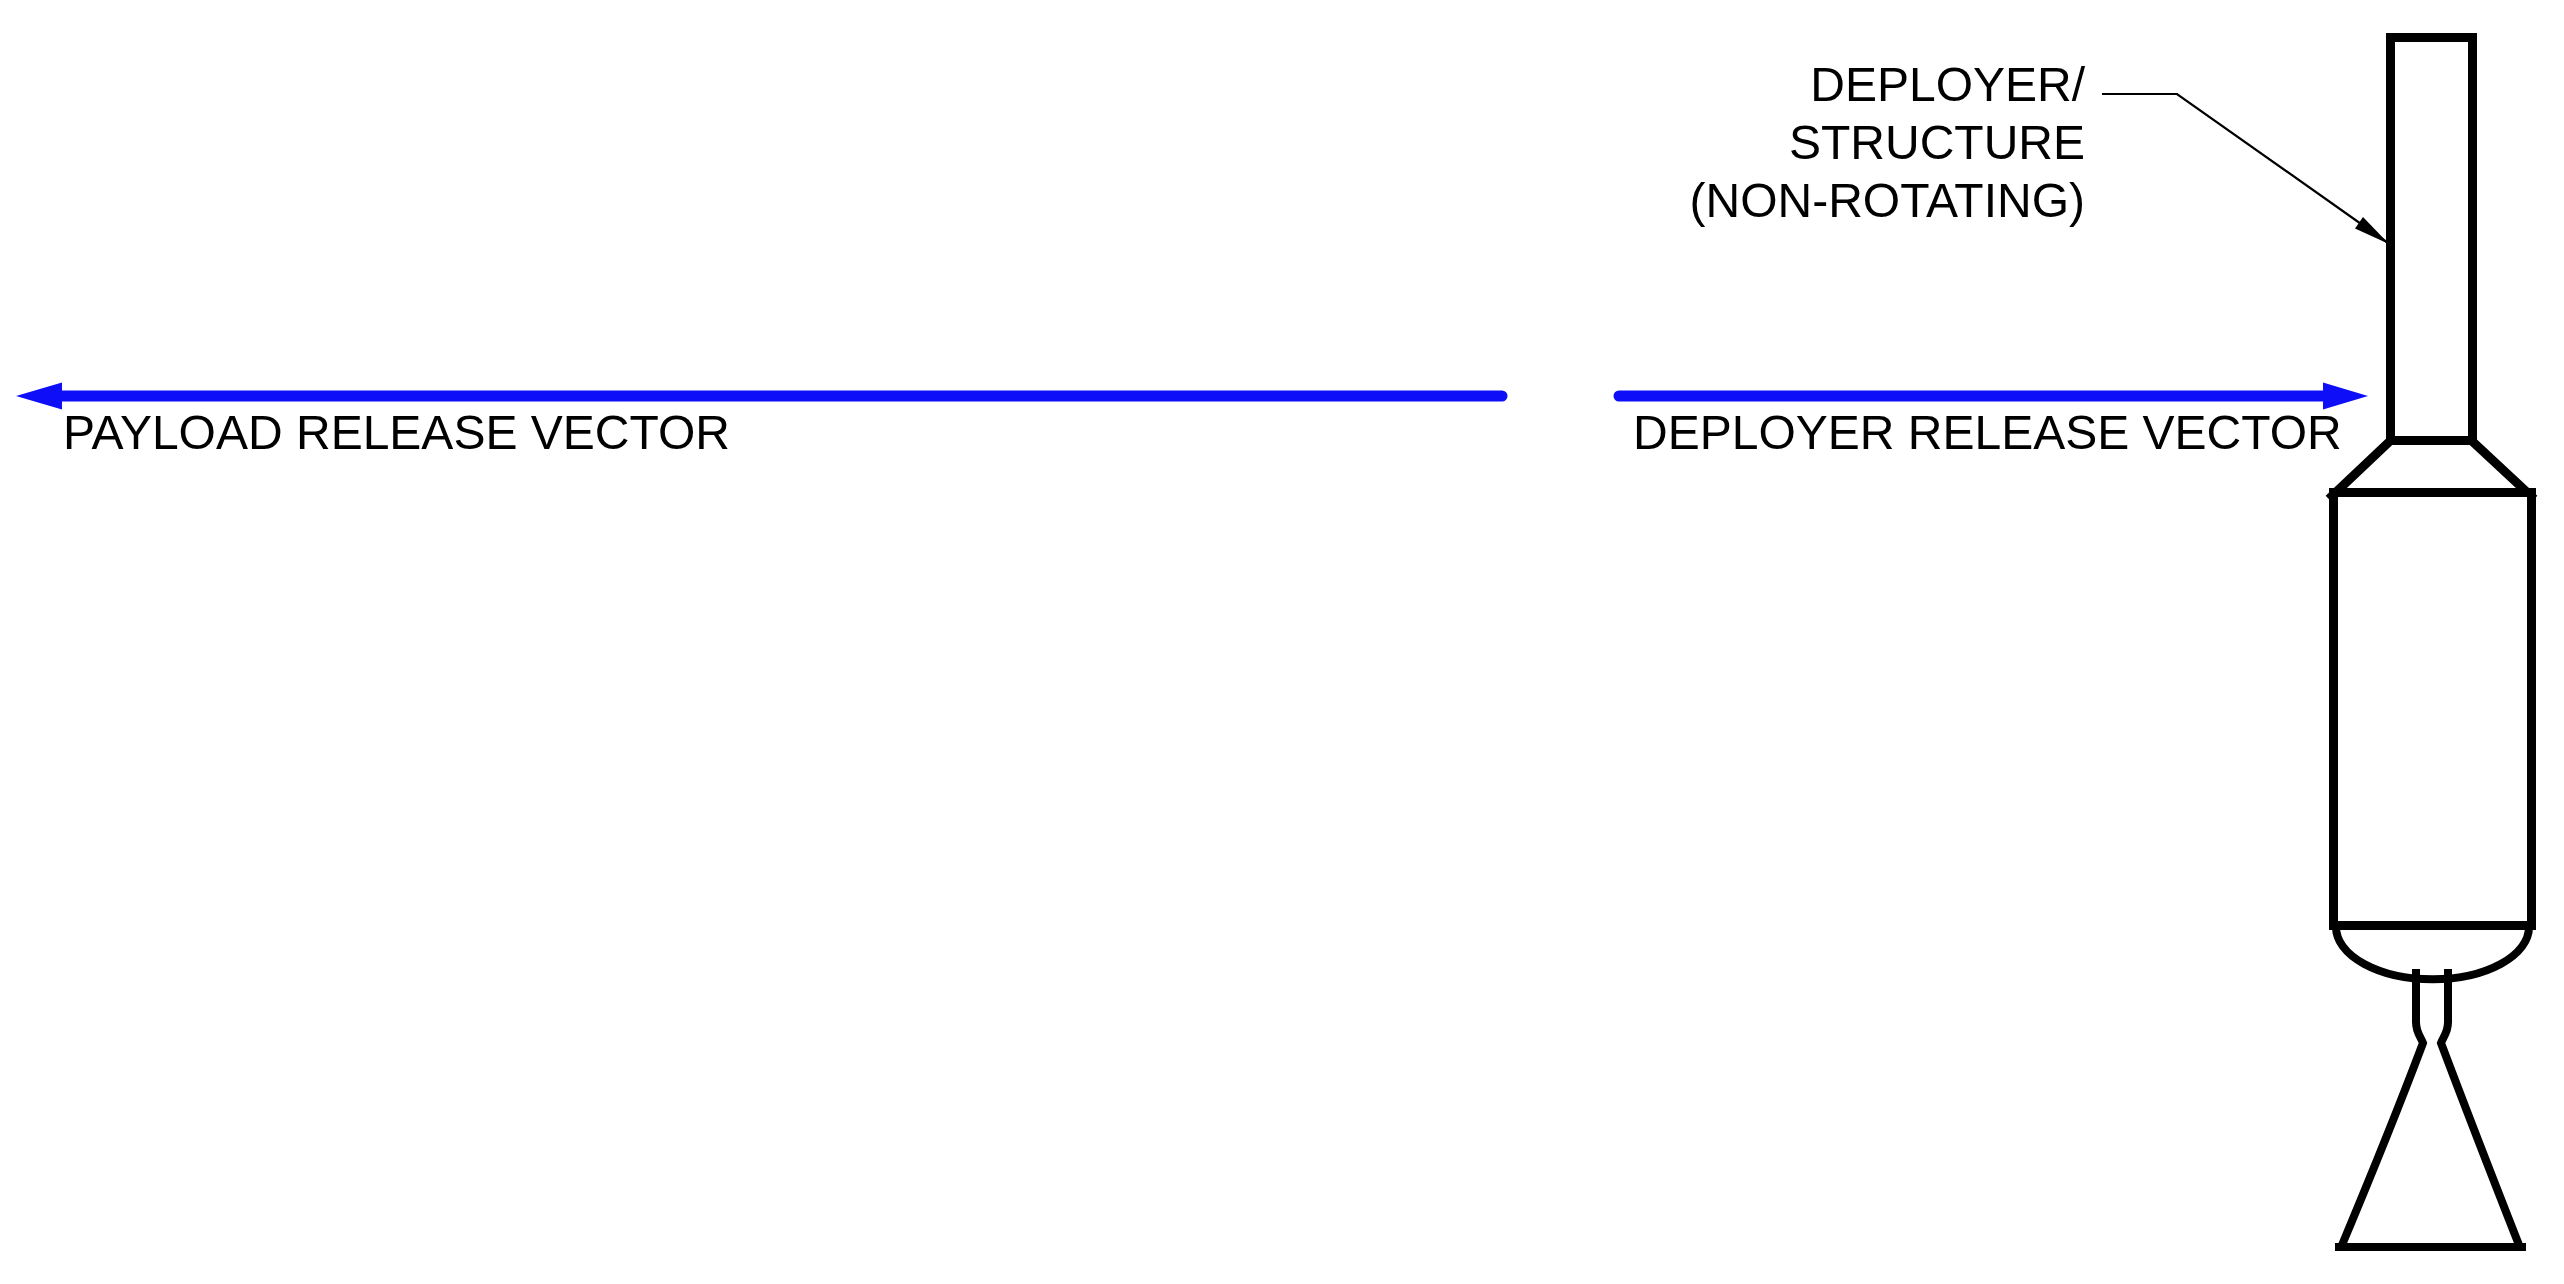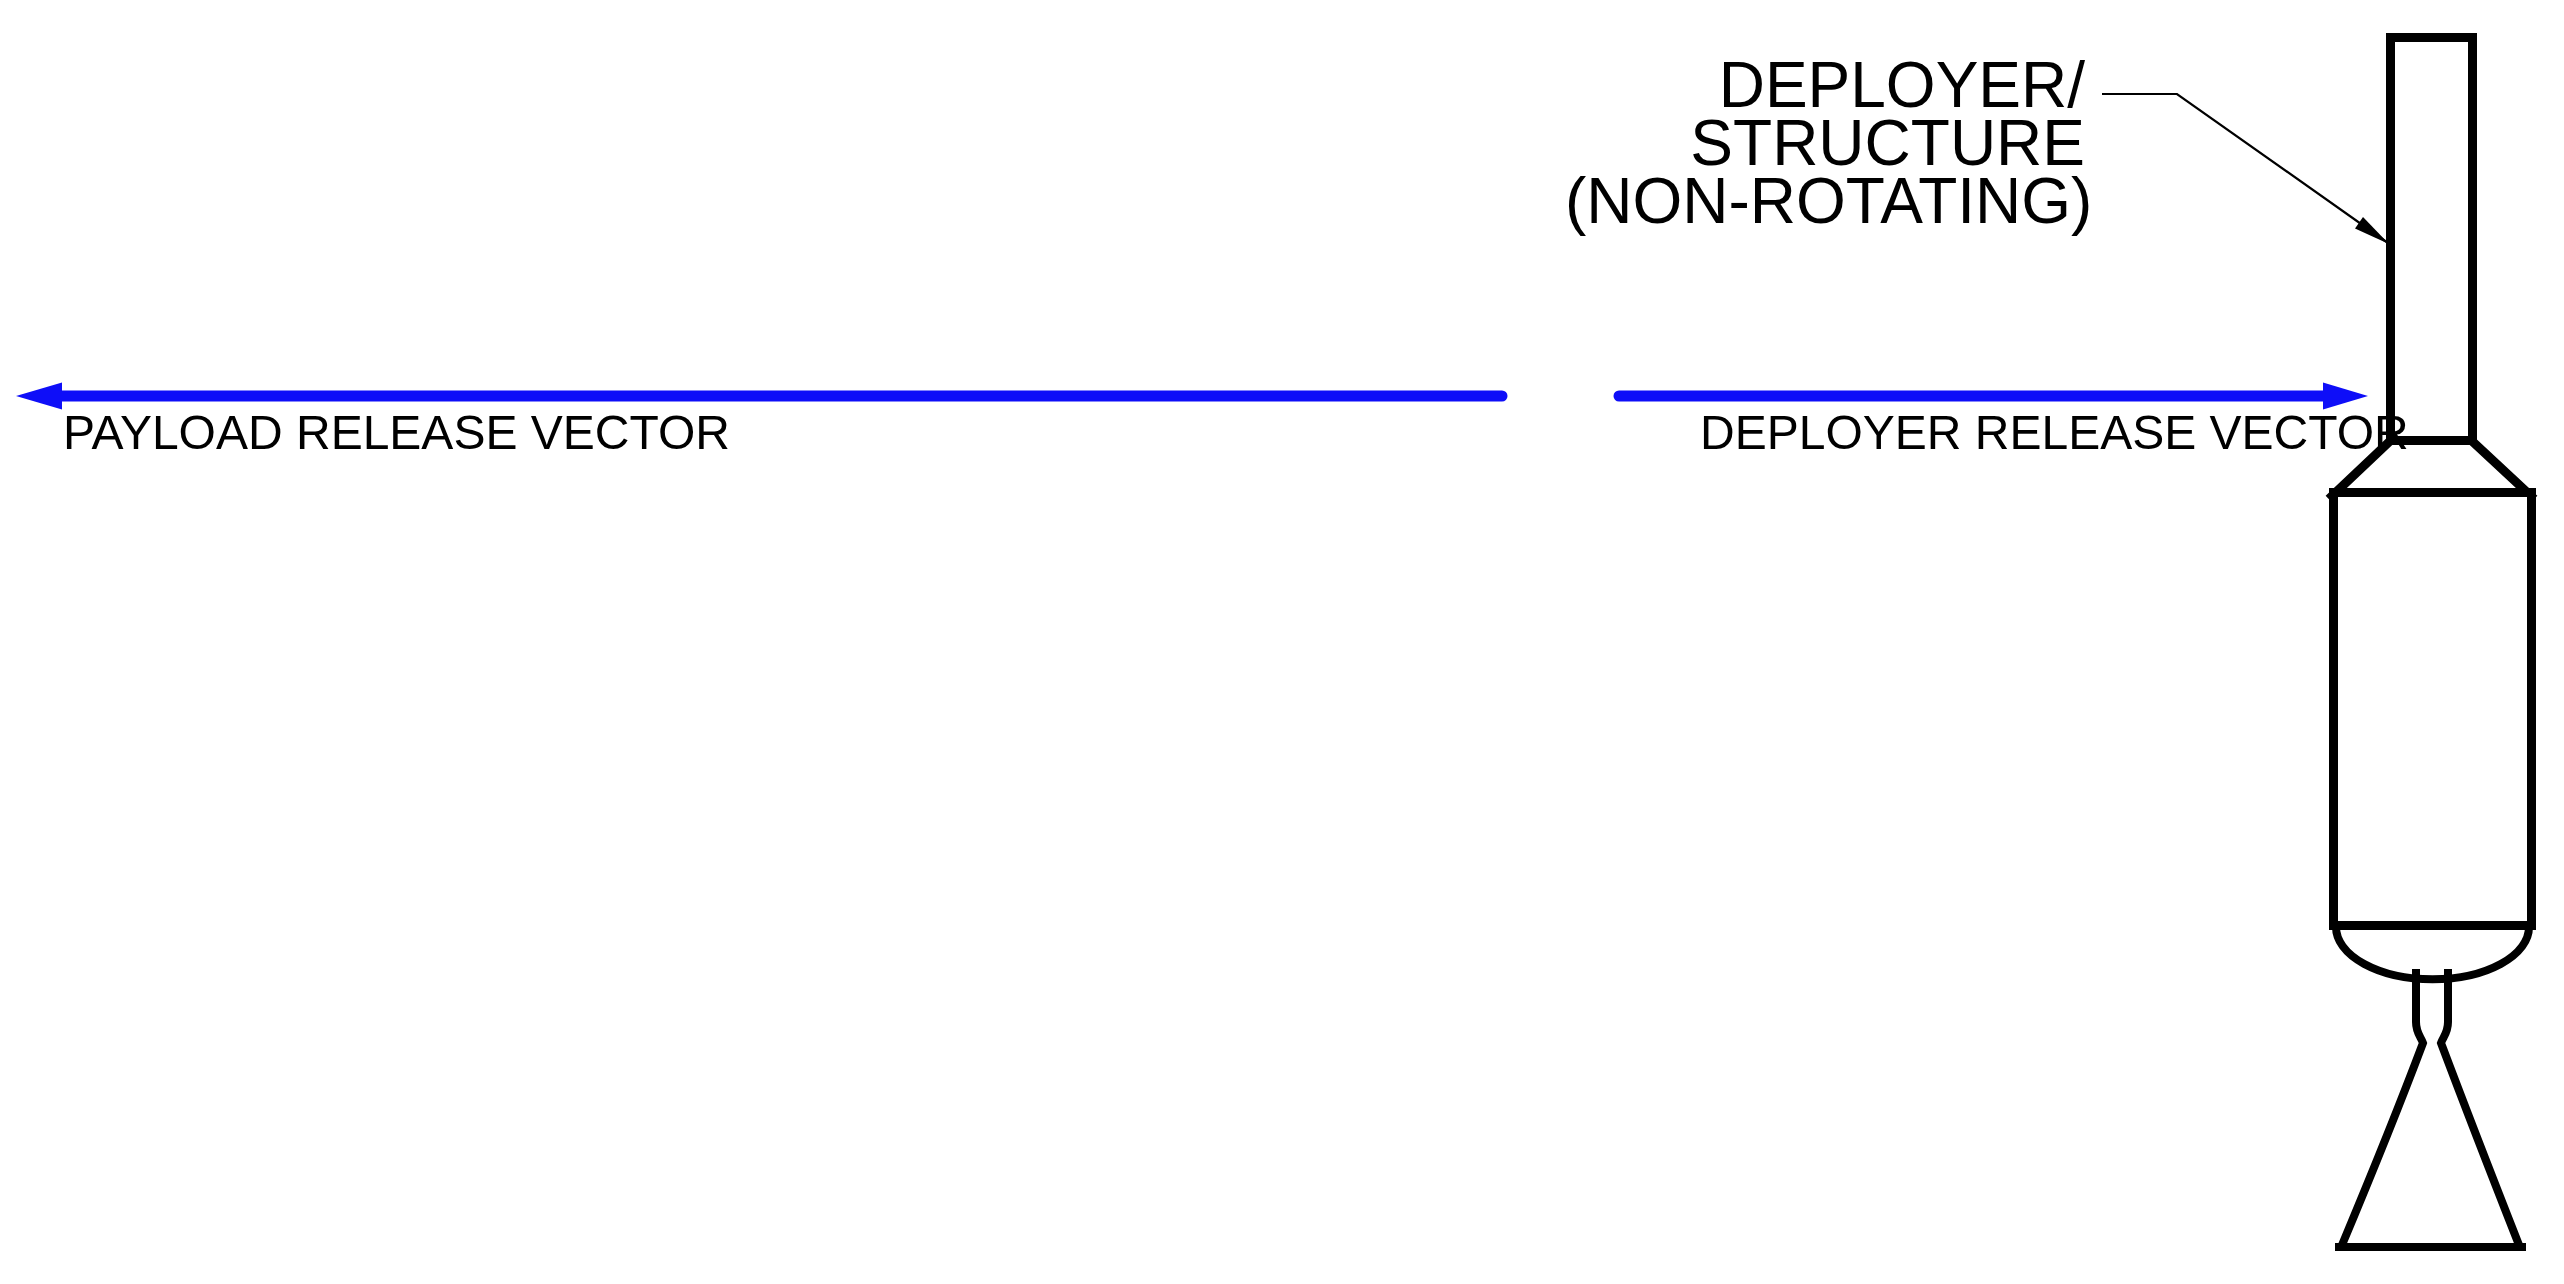--- a/index.html
+++ b/index.html
@@ -25,27 +25,27 @@
   }
   .vector-label {
     position: absolute;
     top: 409px;
     font-size: 48px;
     line-height: 1;
     white-space: nowrap;
     color: #000000;
   }
   .vector-label.payload { left: 43px; margin-left: 20px; }
-  .vector-label.deployer { left: 1700px; }
+  .vector-label.deployer { left: 1633px; }
   .callout {
     position: absolute;
     top: 56px;
     right: 479px;
     width: 520px;
-    font-size: 64px;
+    font-size: 48px;
     line-height: 58px;
     text-align: right;
     white-space: nowrap;
     color: #000000;
   }
 </style>
 </head>
 <body>
 
 <div class="canvas">

